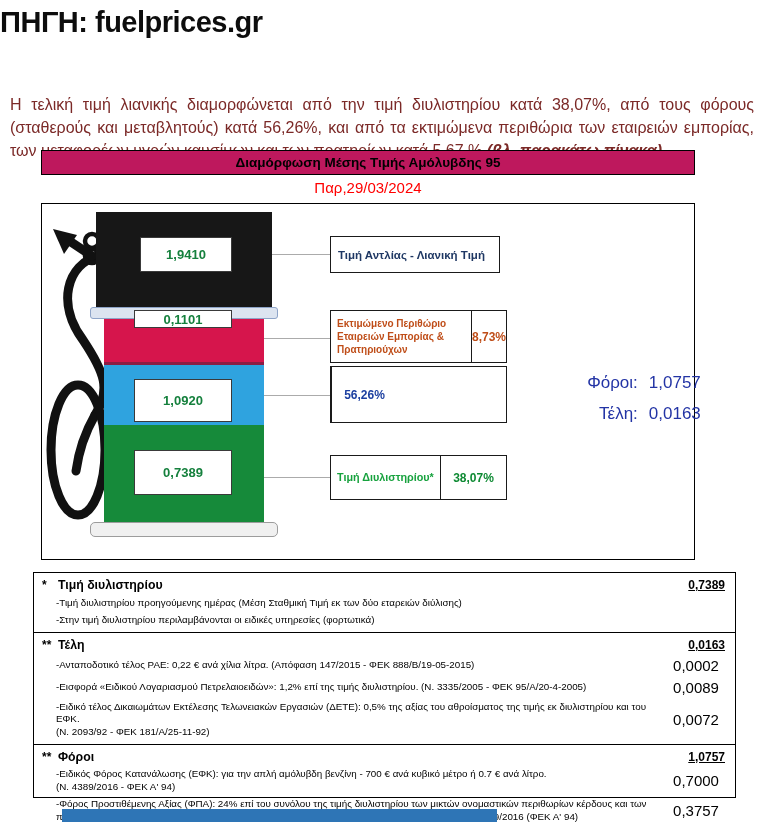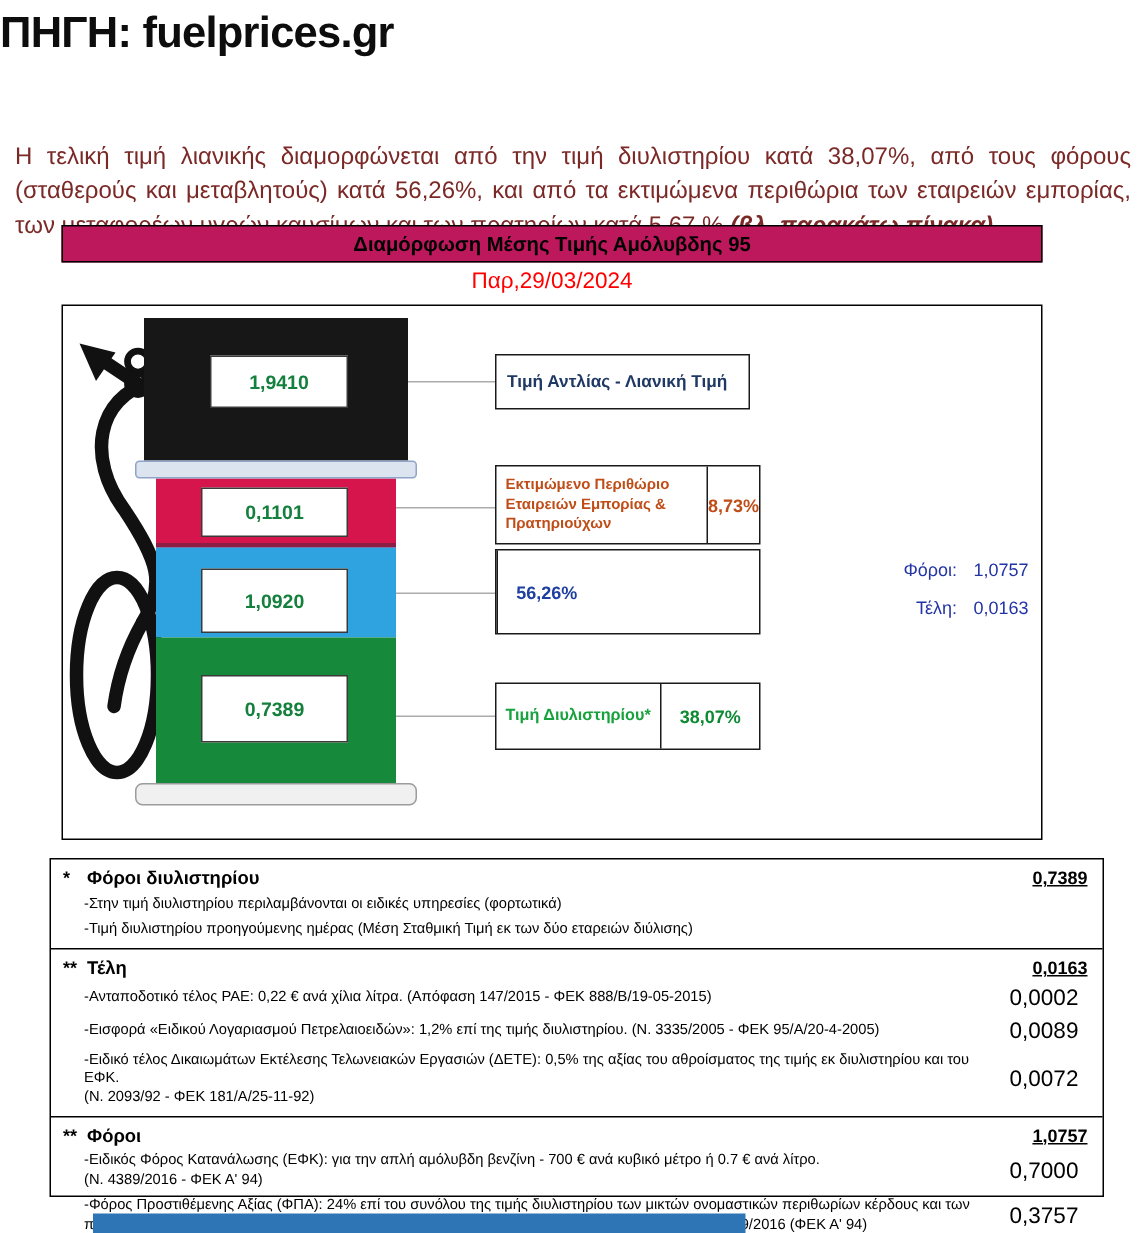--- a/index.html
+++ b/index.html
@@ -32,21 +32,21 @@
                border:1px solid #8ea4c8; border-radius:3px; z-index:3; }
   .seg-red   { top:319px; left:104px; width:160px; height:46px; border-bottom:3px solid #8c1d44; }
   .seg-blue  { top:365px; left:104px; width:160px; height:60px; }
   .seg-green { top:425px; left:104px; width:160px; height:97px; }
   .base-bar  { top:522px; left:90px; width:188px; height:15px; background:#f0f0f0;
                border:1px solid #9c9c9c; border-radius:5px; z-index:3; }
 
   .vbox { background:#fff; border:1px solid #3a3a3a; display:flex; align-items:center;
           justify-content:center; font-size:13px; font-weight:bold; color:#15803d; z-index:4; }
   .v1 { top:237px; left:140px; width:92px; height:35px; }
-  .v2 { top:325px; left:134px; width:98px; height:33px; }
+  .v2 { top:310px; left:134px; width:98px; height:18px; }
   .v3 { top:379px; left:134px; width:98px; height:43px; }
   .v4 { top:450px; left:134px; width:98px; height:45px; }
 
   .conn { height:1.2px; background:#ababab; z-index:1; }
   .c1 { top:254px; left:272px; width:58px; }
   .c2 { top:338px; left:264px; width:66px; }
   .c3 { top:395px; left:264px; width:66px; }
   .c4 { top:477px; left:264px; width:66px; }
 
   .lbox { background:#fff; border:1.3px solid #1a1a1a; z-index:4; display:flex; }
@@ -60,21 +60,21 @@
   .pct-cell { width:66px; border-left:1.3px solid #1a1a1a; display:flex; align-items:center;
               justify-content:center; font-weight:bold; font-size:12px; }
   .orange { color:#bf4d18; }
   .blue-t { color:#2a58c8; }
   .blue-d { color:#1c3fa0; }
   .green-t { color:#17a23e; }
   .green-d { color:#0e8a33; }
 
   .side-vals { top:373px; left:585px; width:118px; display:grid;
                grid-template-columns:auto auto; column-gap:7px; row-gap:4px;
-               font-size:12px; color:#2334a5; z-index:4;gap:11px; }
+               font-size:17px; color:#2334a5; z-index:4;gap:11px; }
   .side-vals .sl { text-align:right; }
   .side-vals .sv { text-align:left; }
 
   .table-box { top:572px; left:33px; width:703px; height:226px; border:1.3px solid #000;
                background:#fff; }
   .t-section { padding:4px 0 3px 0; }
   .t-section + .t-section { border-top:1.2px solid #000; }
   .t-title-row { display:flex; align-items:baseline; padding:1px 10px 2px 8px; }
   .t-marker { font-weight:bold; font-size:12px; width:16px; flex:0 0 auto; }
   .t-title { font-weight:bold; font-size:12.3px; flex:1 1 auto; }
@@ -151,29 +151,29 @@
   <span class="sv">1,0757</span>
   <span class="sl">Τέλη:</span>
   <span class="sv">0,0163</span>
 </div>
 
 <div class="abs table-box">
 
   <div class="t-section">
     <div class="t-title-row">
       <span class="t-marker">*</span>
-      <span class="t-title">Φόροι διυλιστηρίου</span>
+      <span class="t-title">Τιμή διυλιστηρίου</span>
       <span class="t-total">0,7389</span>
     </div>
     <div class="t-item">
+      <span class="t-item-text">-Τιμή διυλιστηρίου προηγούμενης ημέρας (Μέση Σταθμική Τιμή εκ των δύο εταρειών διύλισης)</span>
+      <span class="t-item-val"></span>
+    </div>
+    <div class="t-item">
       <span class="t-item-text">-Στην τιμή διυλιστηρίου περιλαμβάνονται οι ειδικές υπηρεσίες (φορτωτικά)</span>
-      <span class="t-item-val"></span>
-    </div>
-    <div class="t-item">
-      <span class="t-item-text">-Τιμή διυλιστηρίου προηγούμενης ημέρας (Μέση Σταθμική Τιμή εκ των δύο εταρειών διύλισης)</span>
       <span class="t-item-val"></span>
     </div>
   </div>
 
   <div class="t-section">
     <div class="t-title-row">
       <span class="t-marker">**</span>
       <span class="t-title">Τέλη</span>
       <span class="t-total">0,0163</span>
     </div>

